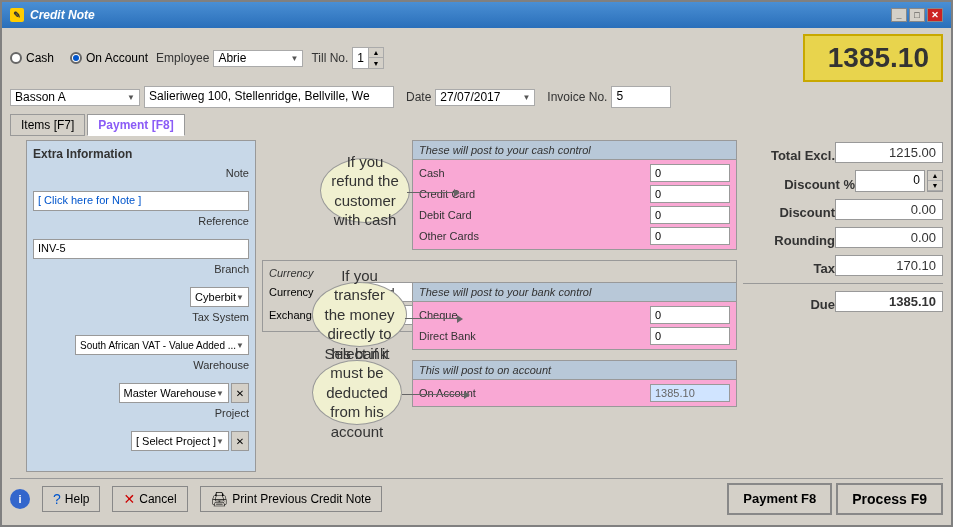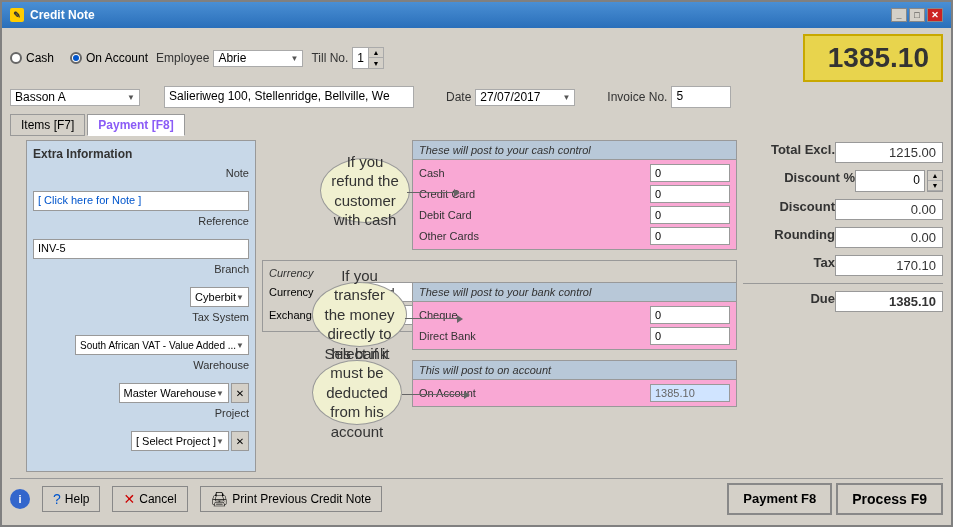--- a/index.html
+++ b/index.html
@@ -42,20 +42,21 @@
       display: flex;
       align-items: center;
       justify-content: center;
       font-size: 9px;
       color: #333;
       font-weight: bold;
     }
     .title-text {
       font-size: 12px;
       font-weight: bold;
+      font-style: italic;
     }
     .title-controls {
       display: flex;
       gap: 2px;
     }
     .title-btn {
       width: 16px;
       height: 14px;
       border: 1px solid #888;
       cursor: pointer;
@@ -143,21 +144,21 @@
       padding: 6px 12px;
       font-size: 28px;
       font-weight: bold;
       color: #333;
       min-width: 140px;
       text-align: right;
     }
     .second-row {
       display: flex;
       align-items: center;
-      gap: 24px;
+      gap: 4px;
     }
     .tabs-row {
       display: flex;
       gap: 2px;
       margin-top: 2px;
     }
     .tab {
       padding: 3px 10px;
       border: 1px solid #999;
       background: #d4d0c8;
@@ -291,21 +292,21 @@
       margin-bottom: 3px;
     }
     .right-panel {
       width: 200px;
       display: flex;
       flex-direction: column;
       gap: 3px;
     }
     .totals-row {
       display: flex;
-      align-items: flex-start;
+      align-items: flex-end;
       justify-content: space-between;
       padding: 2px 0;
     }
     .totals-label {
       font-size: 13px;
       font-weight: bold;
       color: #333;
       text-align: right;
       flex: 1;
     }

